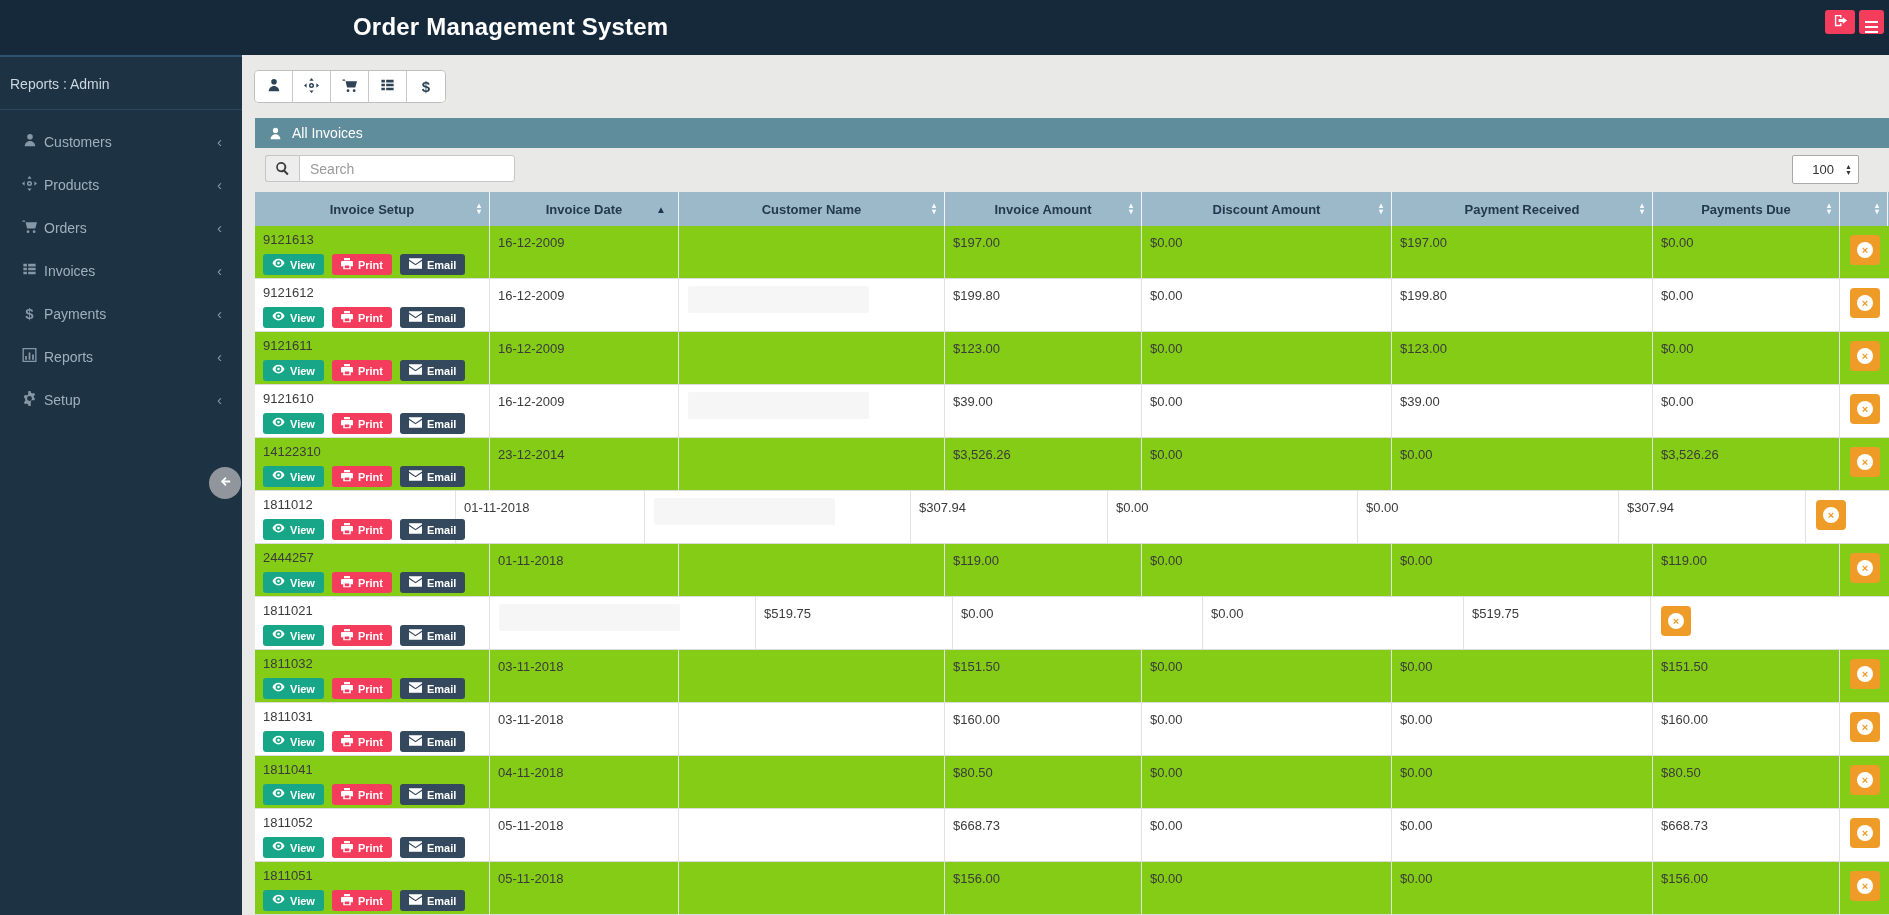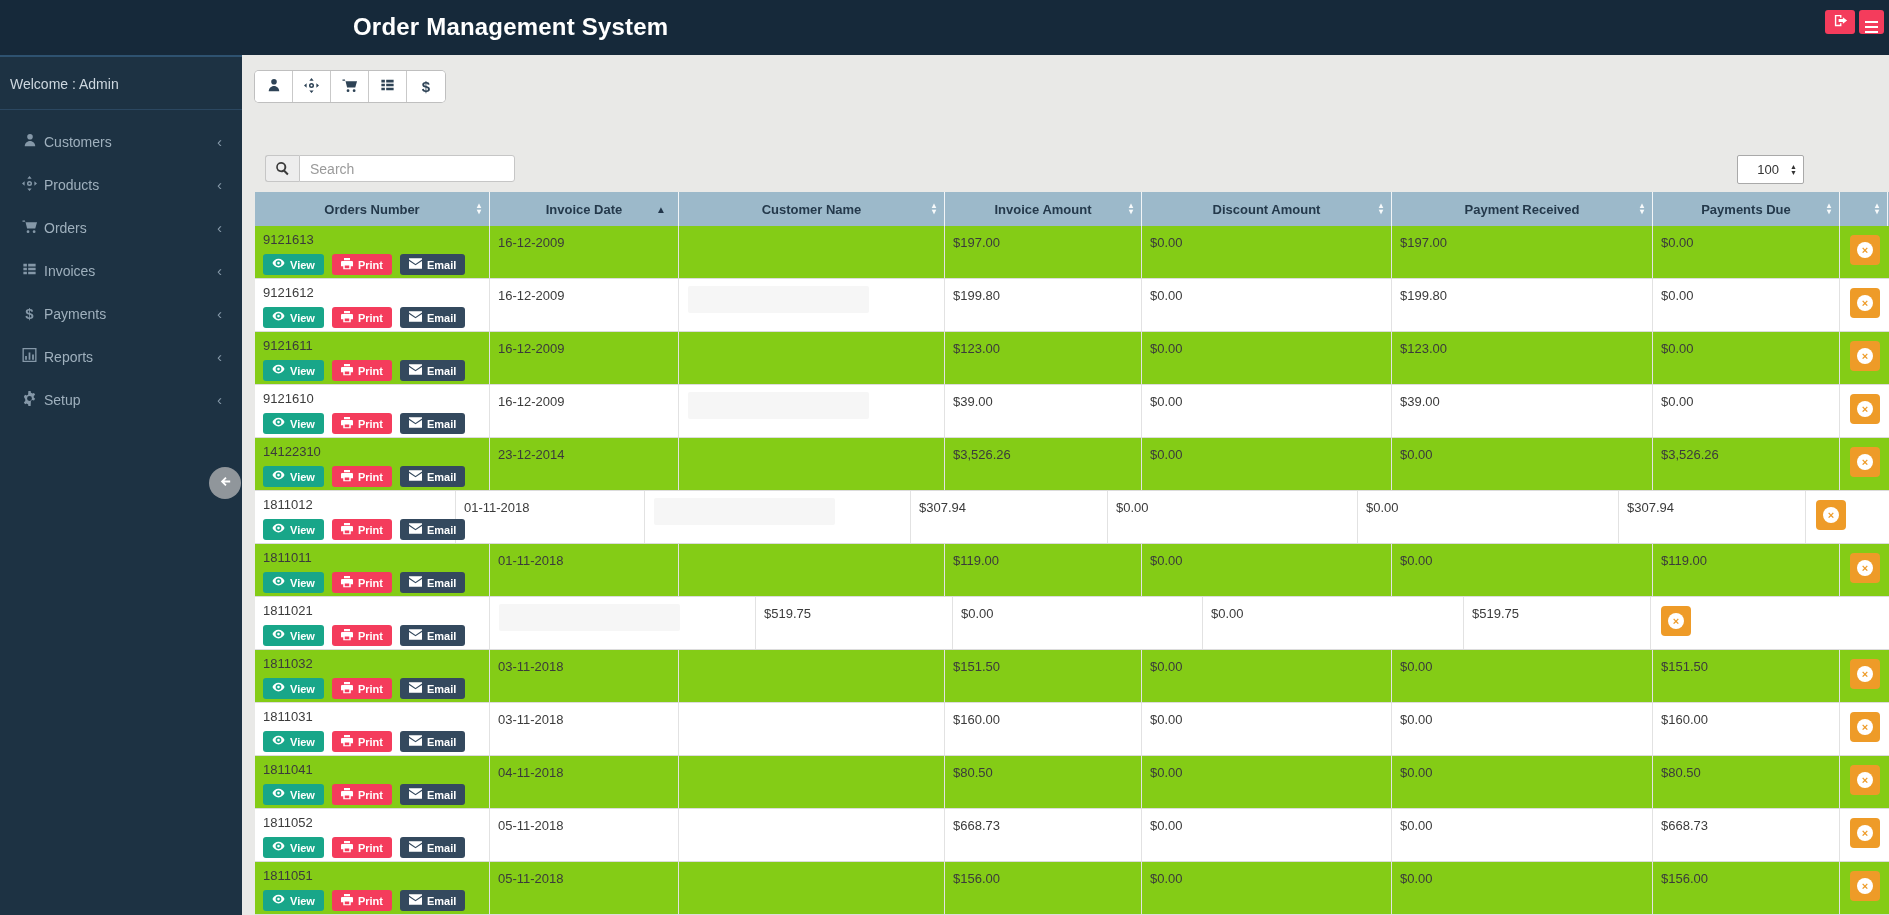--- a/index.html
+++ b/index.html
@@ -33,21 +33,21 @@
   .tool-btn:last-child { border-right:none; }
 
   .panel-header { position:absolute; left:13px; top:63px; width:1634px; height:30px; background:#608d9c; color:#fff; display:flex; align-items:center; font-size:14px; }
   .panel-header svg { margin-left:14px; margin-right:10px; }
 
   .search-group { position:absolute; left:23px; top:100px; display:flex; height:27px; }
   .search-addon { width:34px; background:#ededed; border:1px solid #c6c6c6; border-right:none; border-radius:3px 0 0 3px; display:flex; align-items:center; justify-content:center; color:#3a3a3a; }
   .search-input { width:216px; border:1px solid #c6c6c6; border-radius:0 3px 3px 0; padding:8px 10px; font-size:14px; color:#333; outline:none; font-family:"Liberation Sans",sans-serif; }
   .search-input::placeholder { color:#9a9a9a; }
 
-  .pagesize { position:absolute; left:1495px; top:100px; width:67px; height:29px; background:#fff; border:1px solid #a9a9a9; border-radius:2px; font-size:13px; color:#333; display:flex; align-items:center; justify-content:flex-end; padding-right:24px; cursor:pointer; }
+  .pagesize { position:absolute; left:1550px; top:100px; width:67px; height:29px; background:#fff; border:1px solid #a9a9a9; border-radius:2px; font-size:13px; color:#333; display:flex; align-items:center; justify-content:flex-end; padding-right:24px; cursor:pointer; }
   .spinner { position:absolute; right:6px; top:50%; transform:translateY(-50%); display:flex; flex-direction:column; line-height:6px; font-size:7px; color:#333; }
 
   
   .tbl { position:absolute; left:13px; top:137px; width:1634px; }
   .thead { display:flex; height:34px; background:#9cb9ca; }
   .th { position:relative; display:flex; align-items:center; justify-content:center; font-size:13px; font-weight:bold; color:#24394b; border-right:1px solid #f2f5f7; }
   .sort-both { position:absolute; right:8px; top:50%; transform:translateY(-50%); display:flex; flex-direction:column; line-height:6px; font-size:8px; color:rgba(255,255,255,.92); }
   .sort-asc { position:absolute; right:12px; top:50%; transform:translateY(-50%); font-size:10px; color:#22364a; }
 
   .row { display:flex; height:53px; background:#fff; border-bottom:1px solid #dcdcdc; }
@@ -77,21 +77,21 @@
   <button class="tb-btn menu">
     <span class="bars">
         <i></i>
         <i></i>
         <i></i>
       </span>
   </button>
 </div>
 
 <div class="sidebar">
-  <div class="welcome">Welcome : Admin</div>
+  <div class="welcome">Reports : Admin</div>
   <nav class="menu" id="menu">
       <div class="menu-item">
         <span class="icon-wrap mi-icon"><svg width="14" height="14" viewBox="0 0 16 16" fill="currentColor">
             <path d="M8 1a3.2 3.2 0 1 1 0 6.4A3.2 3.2 0 0 1 8 1zm0 8c3.3 0 6 2.7 6 6H2c0-3.3 2.7-6 6-6z"></path>
           </svg></span>
         <span class="mi-label">Customers</span>
         <span class="mi-chev">‹</span>
       </div>
       <div class="menu-item">
         <span class="icon-wrap mi-icon"><svg width="15" height="15" viewBox="0 0 16 16" fill="currentColor">
@@ -161,20 +161,26 @@
       <button class="tool-btn">
         <span class="icon-wrap"><svg width="15" height="14" viewBox="0 0 16 16" fill="currentColor">
             <path d="M1 2h4v3H1V2zm5.5 0H15v3H6.5V2zM1 6.5h4v3H1v-3zm5.5 0H15v3H6.5v-3zM1 11h4v3H1v-3zm5.5 0H15v3H6.5v-3z"></path>
           </svg></span>
       </button>
       <button class="tool-btn">
         <span class="icon-wrap"><span class="dollar-glyph">$</span></span>
       </button>
     </div>
 
+  <div class="panel-header">
+    <svg width="13" height="13" viewBox="0 0 16 16" fill="#ffffff">
+        <path d="M8 1a3.2 3.2 0 1 1 0 6.4A3.2 3.2 0 0 1 8 1zm0 8c3.3 0 6 2.7 6 6H2c0-3.3 2.7-6 6-6z"></path>
+      </svg>
+    <span>All Invoices</span>
+  </div>
 
   <div class="search-group">
     <span class="search-addon">
       <svg width="15" height="15" viewBox="0 0 16 16" fill="currentColor">
           <path d="M6.5 1a5.5 5.5 0 0 1 4.3 8.9l3.7 3.7-1.5 1.5-3.7-3.7A5.5 5.5 0 1 1 6.5 1zm0 2a3.5 3.5 0 1 0 0 7 3.5 3.5 0 0 0 0-7z"></path>
         </svg>
     </span>
     <input class="search-input" type="text" placeholder="Search" style="">
   </div>
 
@@ -182,21 +188,21 @@
     <span>100</span>
     <span class="spinner">
         <span>▲</span>
         <span>▼</span>
       </span>
   </div>
 
   <div class="tbl">
     <div class="thead" id="thead">
         <div class="th" style="width: 235px;">
-          <span>Orders Number</span>
+          <span>Invoice Setup</span>
           <span class="sort-both">
             <span>▴</span>
             <span>▾</span>
           </span>
         </div>
         <div class="th" style="width: 189px;">
           <span>Invoice Date</span>
           <span class="sort-asc">▲</span>
         </div>
         <div class="th" style="width: 266px;">
@@ -520,21 +526,21 @@
             <div class="cell-text">$307.94</div>
           </div>
           <div class="cell" style="width: 48px; border-right: none;">
             <button class="orange-btn">
               <span class="times-circle">×</span>
             </button>
           </div>
         </div>
         <div class="row stripe">
           <div class="cell" style="width: 235px;">
-            <div class="inv-num">1811011</div>
+            <div class="inv-num">2444257</div>
             <div class="btn-row">
               <button class="act-btn act-view">
                 <span class="icon-wrap"><svg width="13" height="11" viewBox="0 0 16 14" fill="currentColor">
                     <path d="M8 1C4.5 1 1.6 3.3.3 6.5 1.6 9.7 4.5 12 8 12s6.4-2.3 7.7-5.5C14.4 3.3 11.5 1 8 1zm0 9.2a3.7 3.7 0 1 1 0-7.4 3.7 3.7 0 0 1 0 7.4zM8 4.8a1.7 1.7 0 1 0 0 3.4 1.7 1.7 0 0 0 0-3.4z"></path>
                   </svg></span>
                 <span>View</span>
               </button>
               <button class="act-btn act-print">
                 <span class="icon-wrap"><svg width="12" height="12" viewBox="0 0 16 16" fill="currentColor">
                     <path d="M4 0h8v3H4V0zM1.5 4h13c.8 0 1.5.7 1.5 1.5V11h-3v4H3v-4H0V5.5C0 4.7.7 4 1.5 4zM5 10v3.5h6V10H5z"></path>

